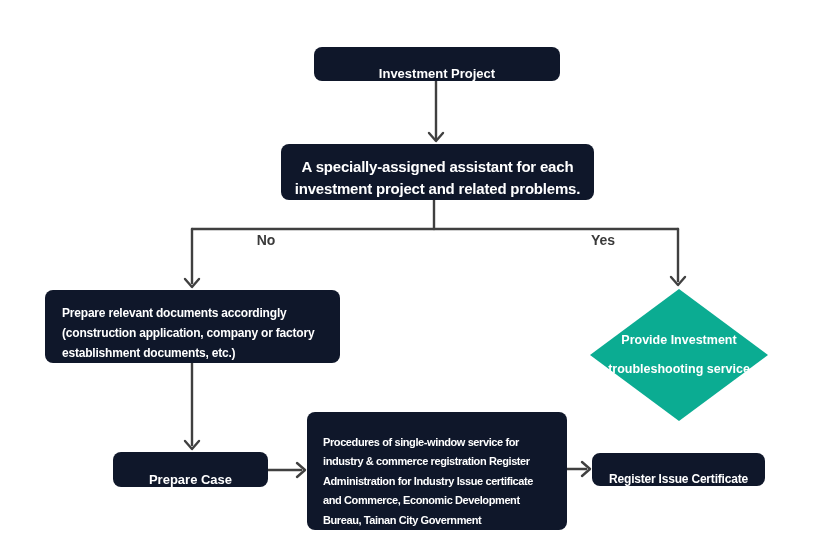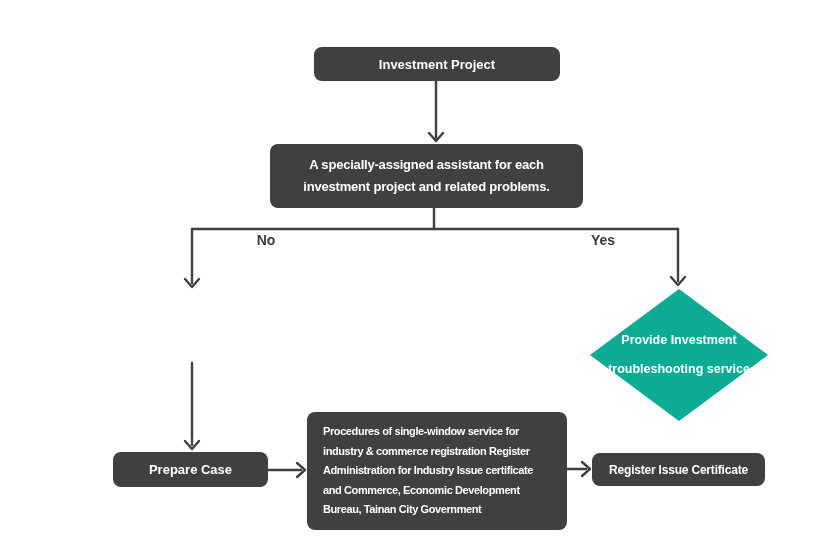--- a/index.html
+++ b/index.html
@@ -11,37 +11,37 @@
     font-family: "Liberation Sans", sans-serif;
     overflow: hidden;
   }
   .connector-layer {
     position: absolute;
     left: 0; top: 0;
     width: 830px; height: 560px;
   }
   .node {
     position: absolute;
-    background: #404040;
+    background: #0f172a;
     color: #ffffff;
     font-weight: 700;
     border-radius: 8px;
     display: flex;
-    align-items: center;
+    align-items: flex-end;
     justify-content: center;
     text-align: center;
     white-space: pre-line;
     box-sizing: border-box;
   }
   .node.align-left {
     justify-content: flex-start;
     text-align: left;
   }
   .node-investment      { left: 314px; top: 47px;  width: 246px; height: 34px; font-size: 13px; }
-  .node-assistant       { left: 270px; top: 144px; width: 313px; height: 64px; font-size: 13px; line-height: 22px; letter-spacing: -0.2px; }
+  .node-assistant       { left: 281px; top: 144px; width: 313px; height: 56px; font-size: 15px; line-height: 22px; letter-spacing: -0.2px; }
   .node-prepare         { left: 45px;  top: 290px; width: 295px; height: 73px; font-size: 12px; line-height: 20px; letter-spacing: -0.2px; padding-left: 17px; padding-right: 10px; }
   .node-submit          { left: 113px; top: 452px; width: 155px; height: 35px; font-size: 13px; }
   .node-procedures      { left: 307px; top: 412px; width: 260px; height: 118px; font-size: 11px; line-height: 19.5px; letter-spacing: -0.4px; padding-left: 16px; padding-right: 23px; }
   .node-register        { left: 592px; top: 453px; width: 173px; height: 33px; font-size: 12px; letter-spacing: -0.2px; }
   .diamond-wrap {
     position: absolute;
     left: 590px; top: 289px;
     width: 178px; height: 132px;
   }
   .diamond-wrap svg { position: absolute; left: 0; top: 0; }
@@ -107,20 +107,25 @@
   </div>
 
   <div class="node node-assistant">
     <span>A specially-assigned assistant for each
 investment project and related problems.</span>
   </div>
 
   <div class="branch-label no">No</div>
   <div class="branch-label yes">Yes</div>
 
+  <div class="node node-prepare align-left">
+    <span>Prepare relevant documents accordingly
+(construction application, company or factory
+establishment documents, etc.)</span>
+  </div>
 
   <div class="diamond-wrap">
     <svg width="178" height="132" viewBox="0 0 178 132">
       <polygon points="89,0 178,66 89,132 0,66" fill="#0BAC92"></polygon>
     </svg>
     <div class="diamond-label">Provide Investment
 troubleshooting service</div>
   </div>
 
   <div class="node node-submit">

